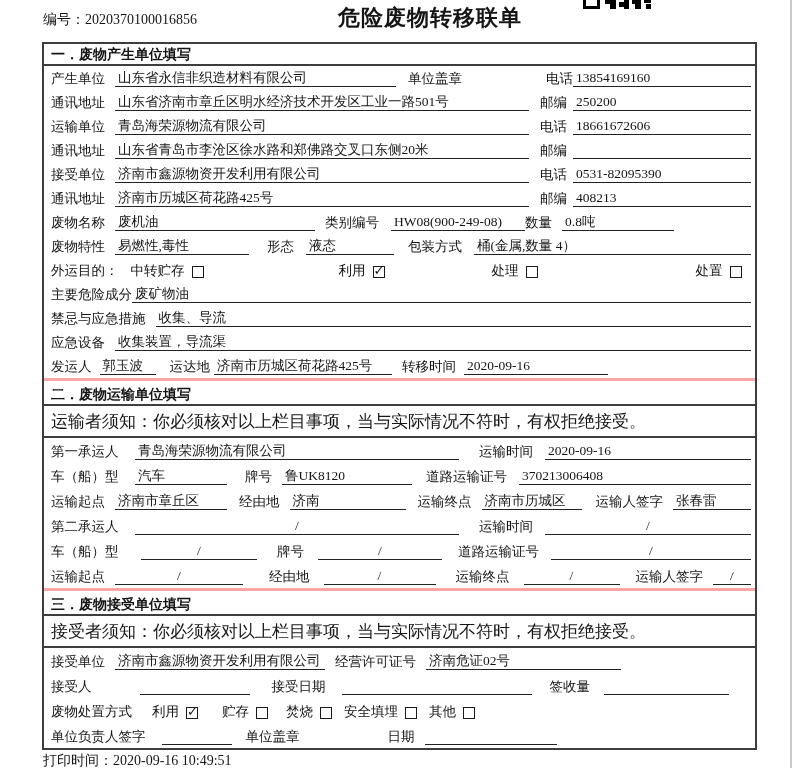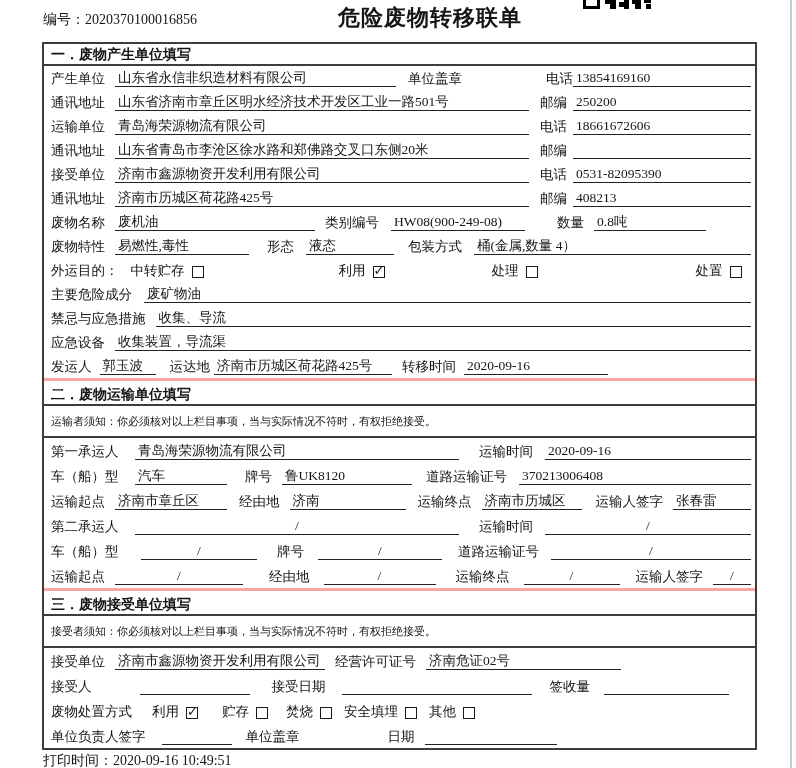--- a/index.html
+++ b/index.html
@@ -9,21 +9,21 @@
   .serial { position:absolute; left:43px; top:11px; font-size:14px; white-space:nowrap; }
   .doc-title { position:absolute; top:3px; left:120px; width:620px; text-align:center;
                font-size:22px; font-weight:bold; letter-spacing:1px; }
   .qr { position:absolute; left:583px; top:0; }
 
   .form-box { position:absolute; left:42px; top:42px; width:715px; border:2px solid #3d3d3d; background:#fff; }
 
   .sec-title { font-weight:bold; font-size:14px; height:22px; line-height:21px; padding-left:7px;
                border-bottom:2px solid #3d3d3d; }
   .sec-title.mid { height:28px; line-height:27px; border-top:3px solid #fca5a5; }
-  .notice { font-size:11px; height:32px; line-height:31px; padding-left:7px; border-bottom:2px solid #3d3d3d; }
+  .notice { font-size:17px; height:32px; line-height:31px; padding-left:7px; border-bottom:2px solid #3d3d3d; }
 
   .fr { display:flex; align-items:flex-end; height:24px; padding:0 4px 3px 7px; font-size:13.5px; white-space:nowrap; }
   .fr.h25 { height:25px; }
   .l { line-height:16px; }
   .v { border-bottom:1px solid #222; line-height:16px; min-height:17px; padding:0 3px; overflow:hidden; }
   .v.ctr { text-align:center; }
   .f1 { flex:1; }
   .lbl4 { width:58px; }
   .lbl5 { width:76px; }
 
@@ -105,21 +105,21 @@
       <span class="v" style="width:414px;margin-left:6px;">济南市历城区荷花路425号</span>
       <span class="l" style="margin-left:auto;">邮编</span>
       <span class="v" style="width:178px;margin-left:6px;">408213</span>
     </div>
 
     <div class="fr">
       <span class="l lbl4">废物名称</span>
       <span class="v" style="width:200px;margin-left:6px;">废机油</span>
       <span class="l" style="margin-left:10px;">类别编号</span>
       <span class="v" style="width:134px;margin-left:12px;">HW08(900-249-08)</span>
-      <span class="l" style="margin-left:32px;">数量</span>
+      <span class="l" style="">数量</span>
       <span class="v" style="width:112px;margin-left:10px;">0.8吨</span>
     </div>
 
     <div class="fr">
       <span class="l lbl4">废物特性</span>
       <span class="v" style="width:134px;margin-left:6px;">易燃性,毒性</span>
       <span class="l" style="margin-left:18px;">形态</span>
       <span class="v" style="width:88px;margin-left:12px;">液态</span>
       <span class="l" style="margin-left:14px;">包装方式</span>
       <span class="v f1" style="margin-left:12px;">桶(金属,数量 4）</span>
@@ -140,21 +140,21 @@
         <span class="cb"></span>
       </span>
       <span class="opt" style="margin-left:158px;">
         <span class="l">处置</span>
         <span class="cb"></span>
       </span>
     </div>
 
     <div class="fr">
       <span class="l">主要危险成分</span>
-      <span class="v f1" style="margin-left:12px;">废矿物油</span>
+      <span class="v f1" style="">废矿物油</span>
     </div>
 
     <div class="fr">
       <span class="l">禁忌与应急措施</span>
       <span class="v f1" style="margin-left:10px;">收集、导流</span>
     </div>
 
     <div class="fr">
       <span class="l lbl4">应急设备</span>
       <span class="v f1" style="margin-left:6px;">收集装置，导流渠</span>

